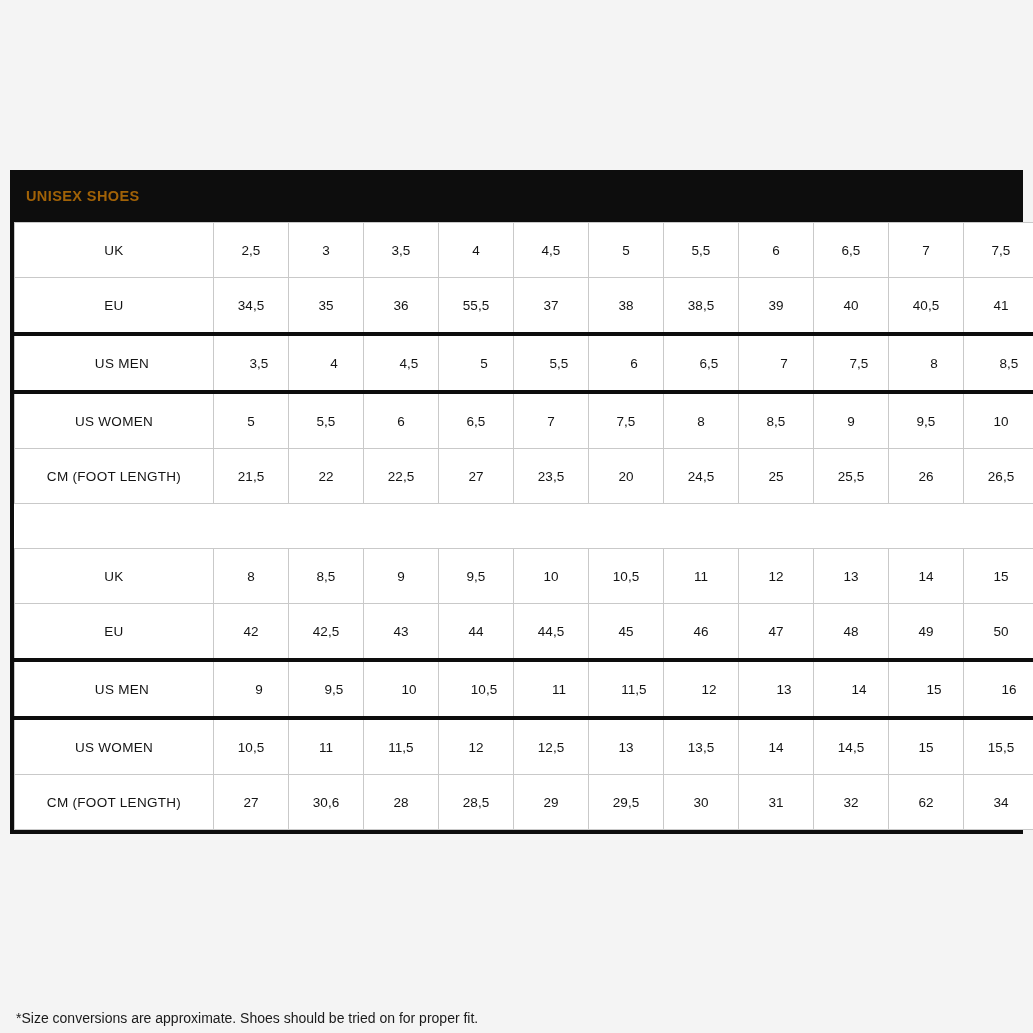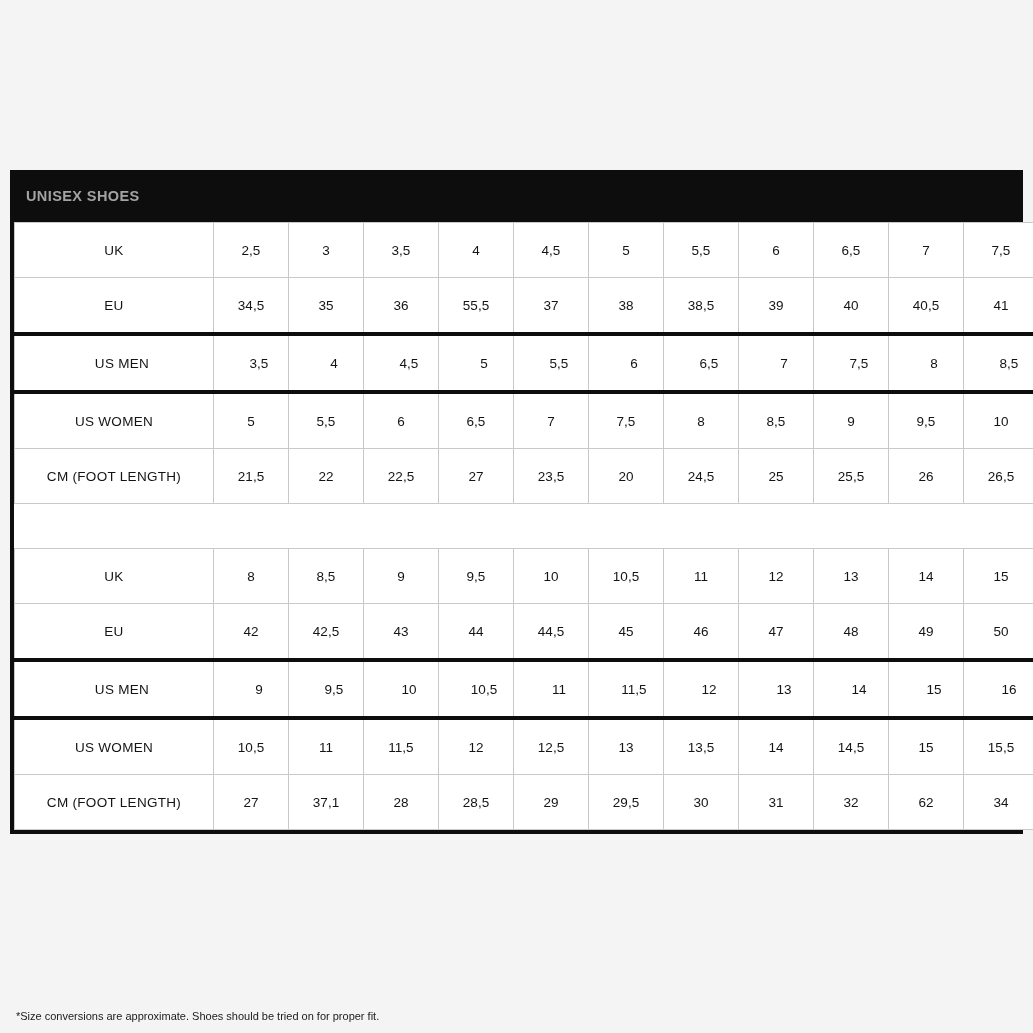--- a/index.html
+++ b/index.html
@@ -23,21 +23,21 @@
 
   .chart-wrap {
     position: absolute;
     left: 10px;
     top: 170px;
     width: 1013px;
   }
 
   .chart-header {
     background: #0d0d0d;
-    color: #a3a3a3;
+    color: #a16207;
     height: 52px;
     display: flex;
     align-items: center;
     padding-left: 16px;
     box-sizing: border-box;
   }
   .chart-header .title {
     font-size: 14.5px;
     font-weight: bold;
     letter-spacing: 0.4px;
@@ -98,21 +98,21 @@
     background: #ffffff;
   }
   tr.spacer td.edge-l {
     border-left: none;
   }
 
   .footnote {
     position: absolute;
     left: 6px;
     top: 840px;
-    font-size: 11px;
+    font-size: 14px;
     color: #1a1a1a;
   }
 </style>
 </head>
 <body>
 
 <div class="page">
 
   <div class="chart-wrap">
 
@@ -270,21 +270,21 @@
             <td class="val">13,5</td>
             <td class="val">14</td>
             <td class="val">14,5</td>
             <td class="val">15</td>
             <td class="val">15,5</td>
           </tr>
 
           <tr>
             <td class="label-cell">CM (FOOT LENGTH)</td>
             <td class="val">27</td>
-            <td class="val">37,1</td>
+            <td class="val">30,6</td>
             <td class="val">28</td>
             <td class="val">28,5</td>
             <td class="val">29</td>
             <td class="val">29,5</td>
             <td class="val">30</td>
             <td class="val">31</td>
             <td class="val">32</td>
             <td class="val">62</td>
             <td class="val">34</td>
           </tr>

